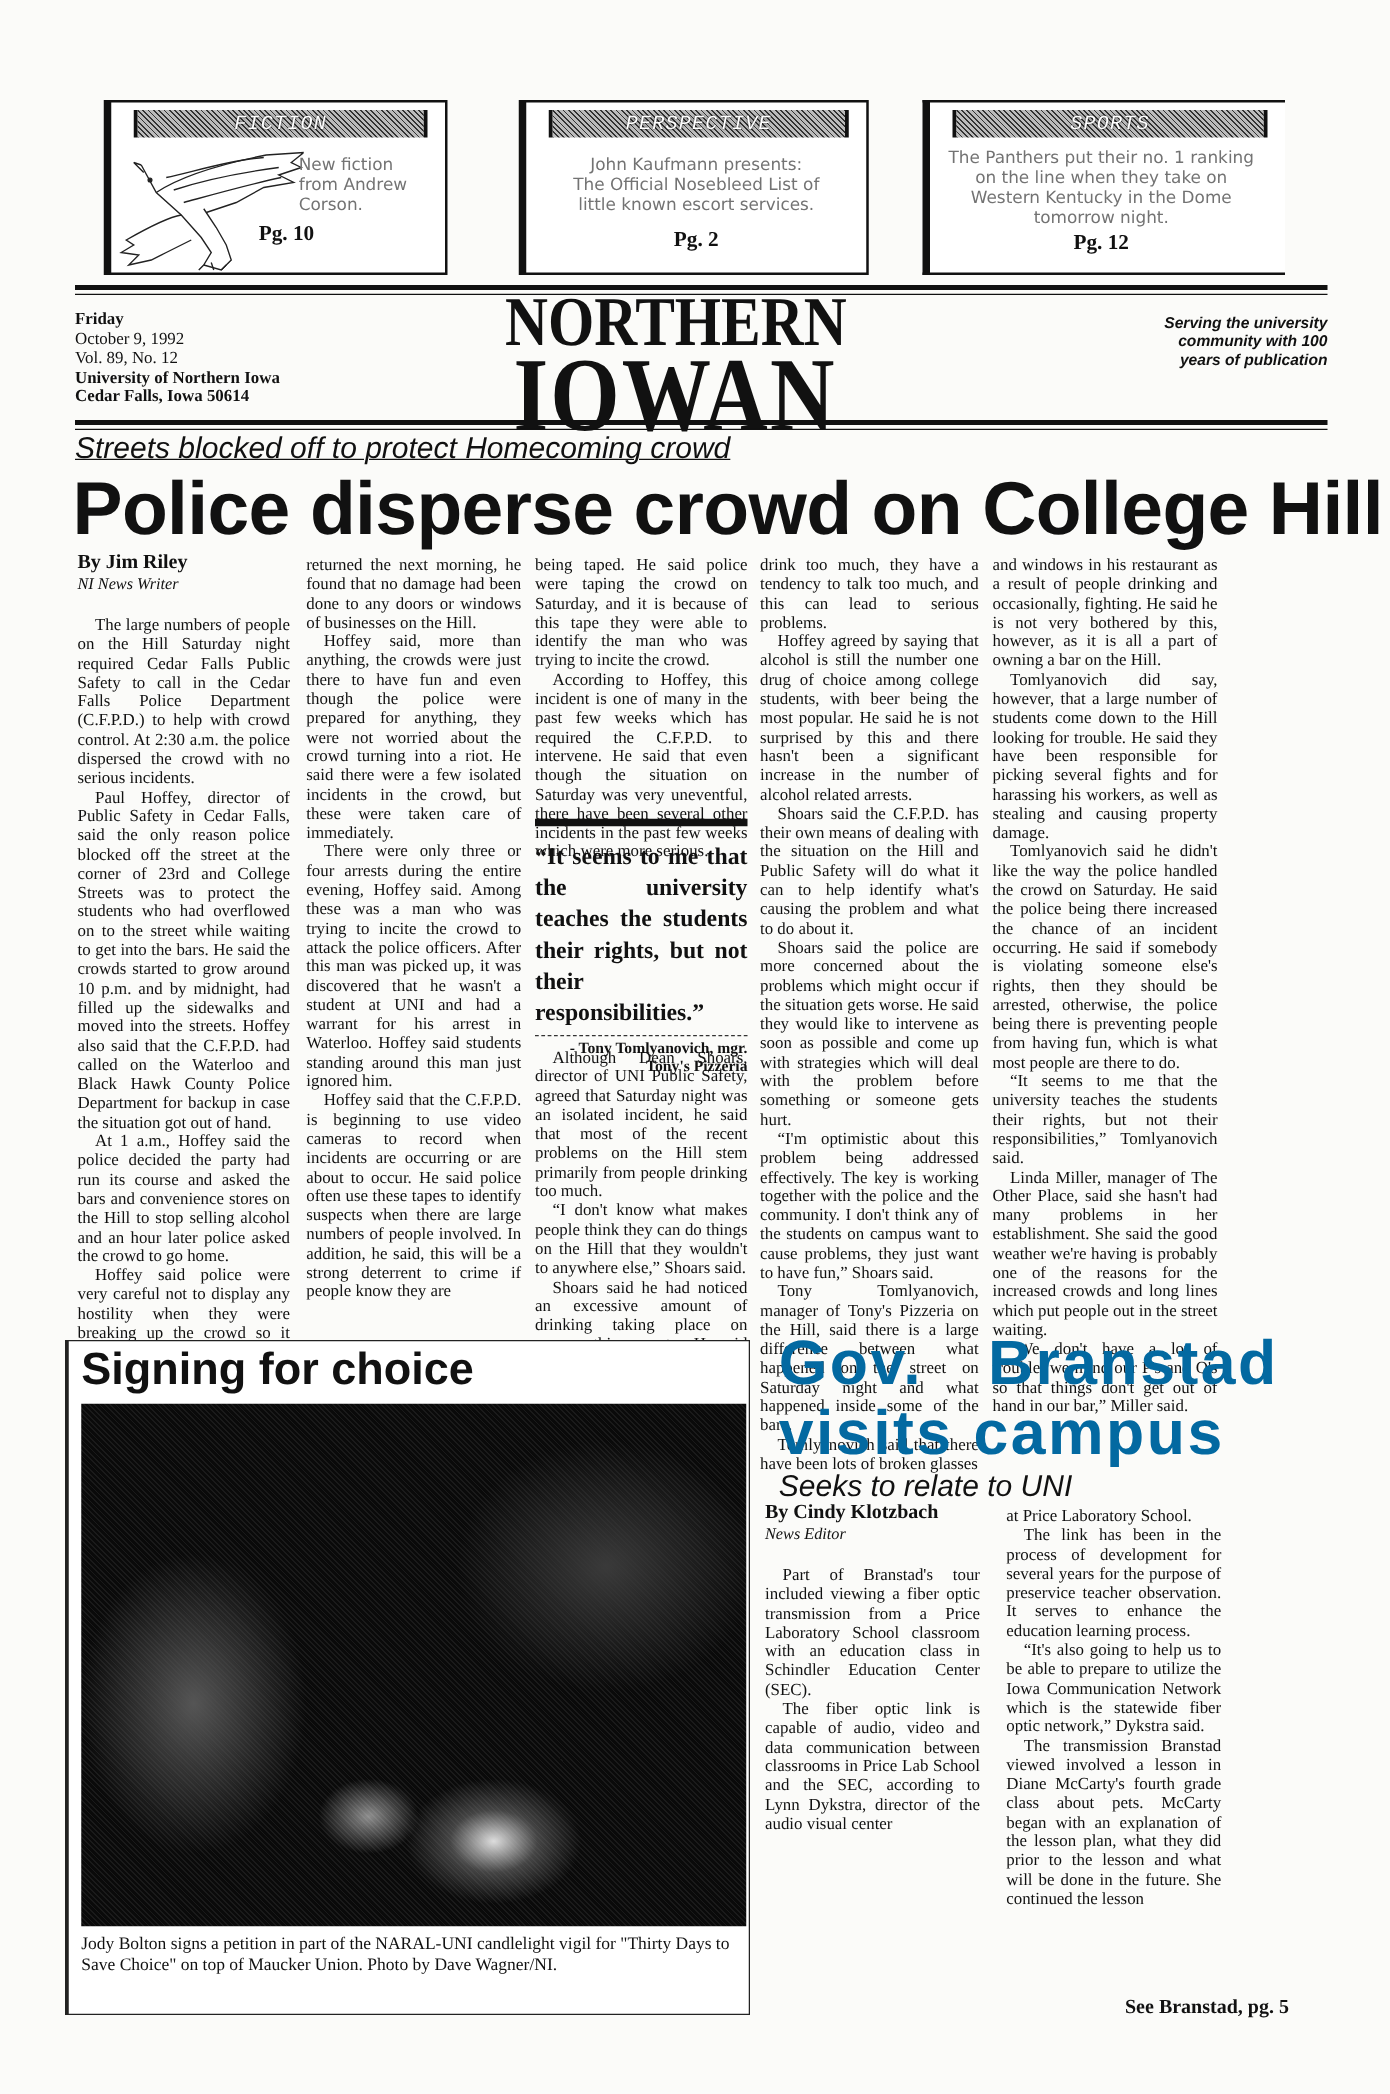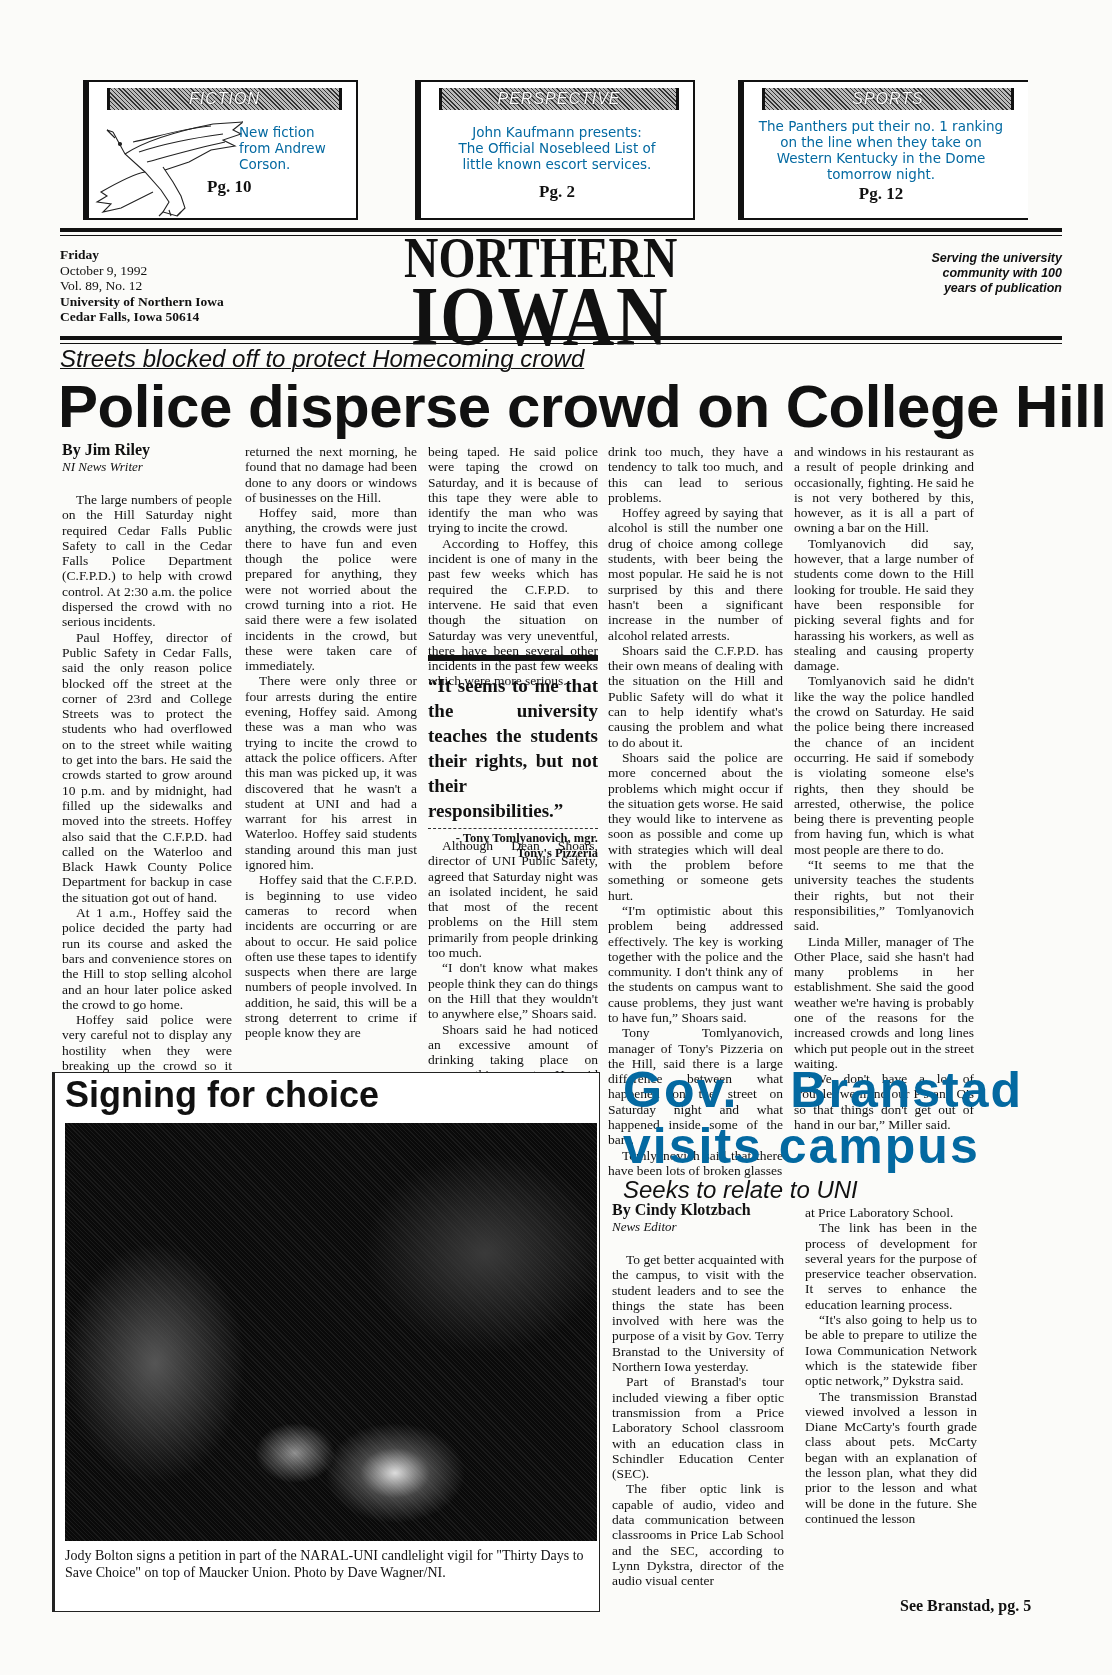--- a/index.html
+++ b/index.html
@@ -4,22 +4,22 @@
 <style>
   * { box-sizing: border-box; margin: 0; padding: 0; }
   html, body { width: 1112px; height: 1675px; background: #fbfbf9; overflow: hidden; }
   body { position: relative; font-family: "Liberation Serif", serif; color: #111; }
 
   
   .teaser { position: absolute; top: 80px; height: 140px; border: 2px solid #111; border-left-width: 6px; background: #fff; }
   .teaser-bar { position: absolute; top: 6px; left: 18px; right: 14px; height: 22px;
     background: repeating-linear-gradient(45deg, #333 0 1px, #bbb 1px 3px);
     border-left: 3px solid #111; border-right: 3px solid #111; text-align: center; }
-  .teaser-bar span { color: #fff; font-family: Liberation Sans, sans-serif; font-style: italic; font-size: 16px; line-height: 22px; letter-spacing: 1px; text-shadow: 0 0 2px #000; }
-  .teaser-text { position: absolute; font-family: "DejaVu Sans", sans-serif; font-size: 13.5px; line-height: 16px; color: #0369a1; }
+  .teaser-bar span { color: #fff; font-family: Liberation Mono, monospace; font-style: italic; font-size: 16px; line-height: 22px; letter-spacing: 1px; text-shadow: 0 0 2px #000; }
+  .teaser-text { position: absolute; font-family: "DejaVu Sans", sans-serif; font-size: 13.5px; line-height: 16px; color: #737373; }
   .teaser-pg { position: absolute; font-family: "Liberation Serif", serif; font-weight: bold; font-size: 17px; }
 
   .rule-thick { position: absolute; left: 60px; right: 50px; height: 4px; background: #111; }
   .rule-thin { position: absolute; left: 60px; right: 50px; height: 1px; background: #111; }
 
   .masthead-left { position: absolute; left: 60px; top: 247px; font-family: "Liberation Serif", serif; font-size: 13.5px; line-height: 15.5px; font-weight: bold; }
   .masthead-left div:nth-child(2), .masthead-left div:nth-child(3) { font-weight: normal; }
   .masthead-title { position: absolute; left: 380px; width: 320px; text-align: center; font-family: "Liberation Serif", serif; font-weight: bold; color: #111; transform: scaleX(0.85); }
   .mt1 { top: 230px; font-size: 56px; line-height: 56px; }
   .mt2 { top: 275px; font-size: 84px; line-height: 84px; letter-spacing: 2px; }
@@ -191,21 +191,20 @@
 
 <div class="bran-head">
   <div class="l1">Gov. Branstad</div>
   <div>visits campus</div>
 </div>
 <div class="bran-sub">Seeks to relate to UNI</div>
 
 <div class="col" style="left:612px; top:1200px; width:172px;">
   <p class="byline">By Cindy Klotzbach</p>
   <p class="byline-role">News Editor</p>
-  <p>To get better acquainted with the campus, to visit with the student leaders and to see the things the state has been involved with here was the purpose of a visit by Gov. Terry Branstad to the University of Northern Iowa yesterday.</p>
   <p>Part of Branstad's tour included viewing a fiber optic transmission from a Price Laboratory School classroom with an education class in Schindler Education Center (SEC).</p>
   <p>The fiber optic link is capable of audio, video and data communication between classrooms in Price Lab School and the SEC, according to Lynn Dykstra, director of the audio visual center</p>
 </div>
 
 <div class="col" style="left:805px; top:1205px; width:172px;">
   <p style="text-indent:0">at Price Laboratory School.</p>
   <p>The link has been in the process of development for several years for the purpose of preservice teacher observation. It serves to enhance the education learning process.</p>
   <p>“It's also going to help us to be able to prepare to utilize the Iowa Communication Network which is the statewide fiber optic network,” Dykstra said.</p>
   <p>The transmission Branstad viewed involved a lesson in Diane McCarty's fourth grade class about pets. McCarty began with an explanation of the lesson plan, what they did prior to the lesson and what will be done in the future. She continued the lesson</p>
 </div>

